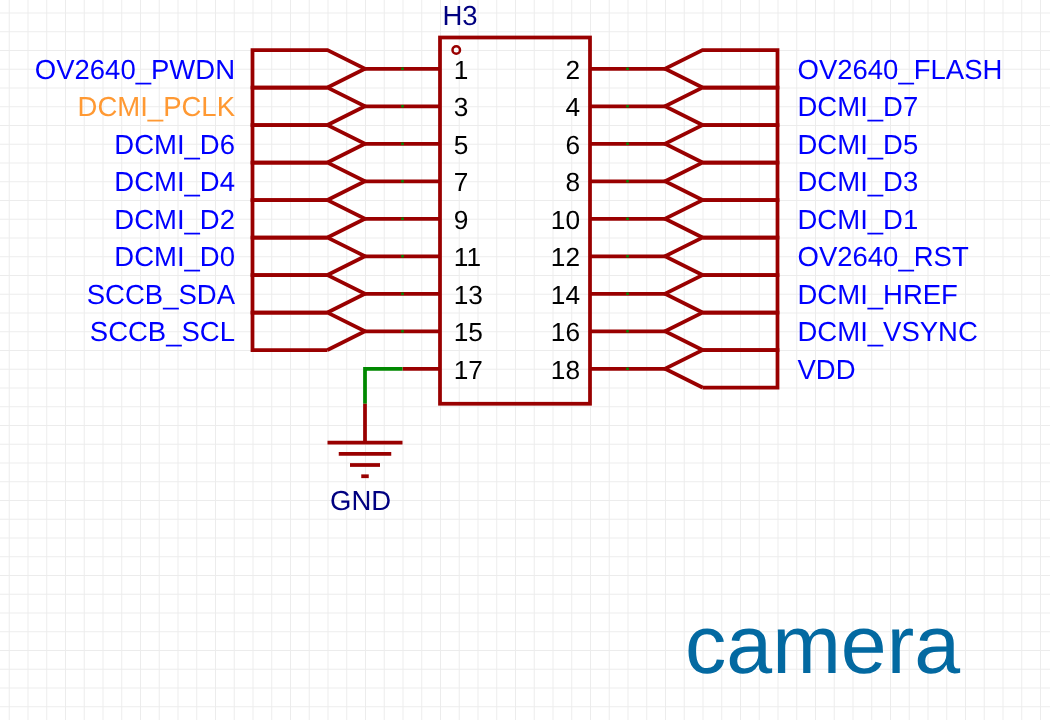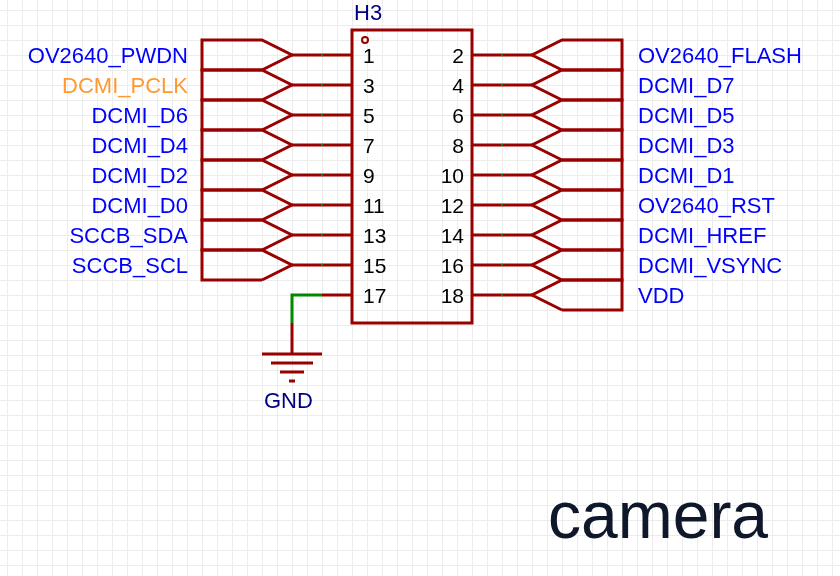--- a/index.html
+++ b/index.html
@@ -9,21 +9,21 @@
     background-image:
       linear-gradient(to right, #ececec 1px, transparent 1px),
       linear-gradient(to bottom, #ececec 1px, transparent 1px);
     background-size: 15px 15px;
     background-position: 7px 10px;
     font-family: "Liberation Sans", sans-serif;
   }
   #schematic { position: absolute; left: 0; top: 0; }
   .net-label { font-family: "Liberation Sans", sans-serif; font-size: 22px; }
   .pin-num { font-family: "Liberation Sans", sans-serif; font-size: 21px; fill: #000000; }
-  .title { position: absolute; left: 548px; top: 482px; font-size: 66px; color: #0f172a; line-height: 1; }
+  .title { position: absolute; left: 548px; top: 482px; font-size: 66px; color: #0369a1; line-height: 1; }
 </style>
 </head>
 <body>
 
 <svg id="schematic" width="840" height="576" xmlns="http://www.w3.org/2000/svg">
   <g id="wires">
       <line x1="292" y1="55" x2="352" y2="55" stroke="#990000" stroke-width="3"></line>
       <rect x="321" y="54" width="2" height="2" fill="#008800"></rect>
       <line x1="292" y1="85" x2="352" y2="85" stroke="#990000" stroke-width="3"></line>
       <rect x="321" y="84" width="2" height="2" fill="#008800"></rect>

